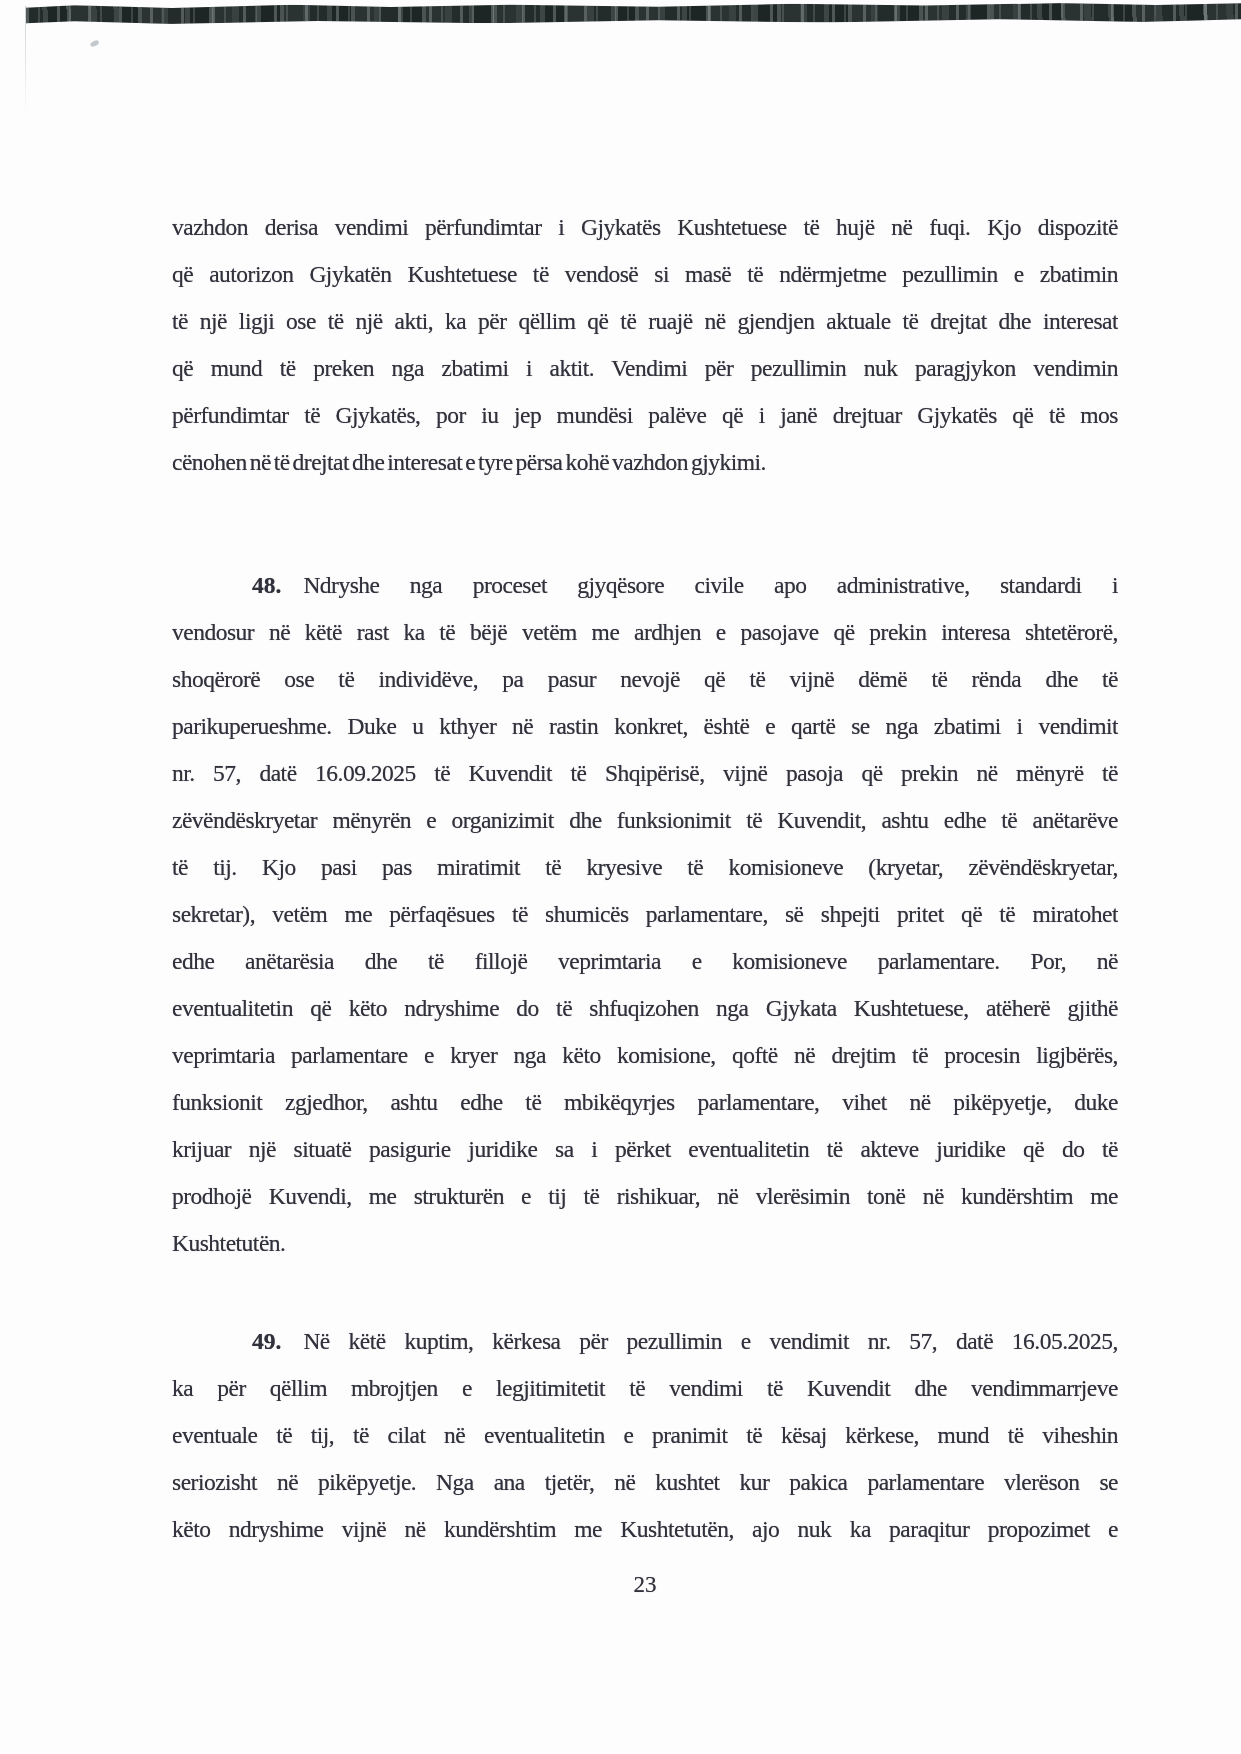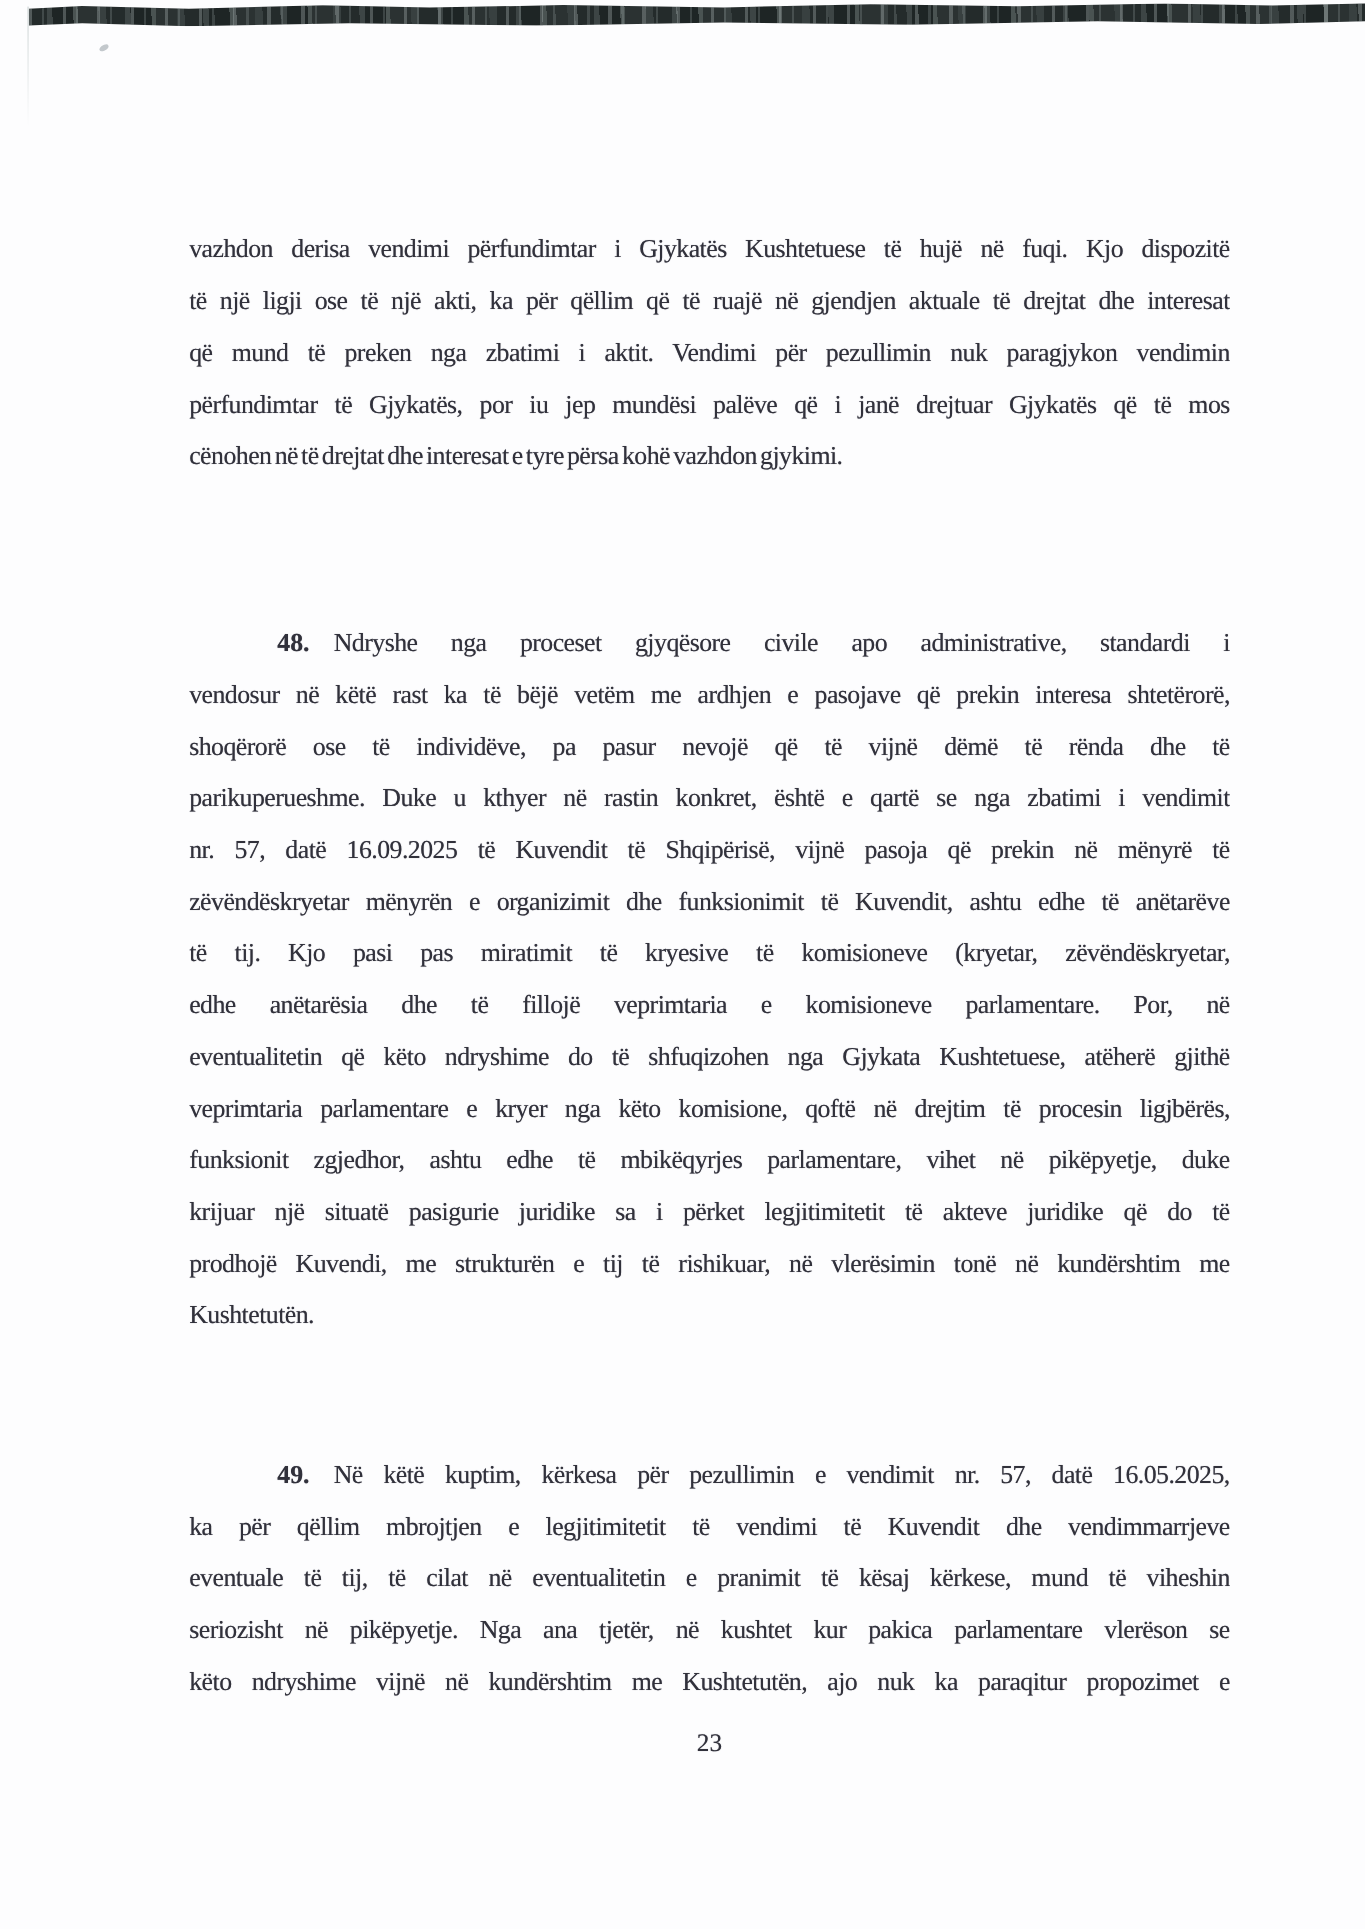--- a/index.html
+++ b/index.html
@@ -70,41 +70,43 @@
 </style>
 </head>
 <body>
 
 <div class="top-band"></div>
 <div class="edge-line"></div>
 <div class="ink-speck"></div>
 
 <div class="para continuation" id="p-cont">
   <div class="line">vazhdon derisa vendimi përfundimtar i Gjykatës Kushtetuese të hujë në fuqi. Kjo dispozitë</div>
+  <div class="line">që autorizon Gjykatën Kushtetuese të vendosë si masë të ndërmjetme pezullimin e zbatimin</div>
   <div class="line">të një ligji ose të një akti, ka për qëllim që të ruajë në gjendjen aktuale të drejtat dhe interesat</div>
   <div class="line">që mund të preken nga zbatimi i aktit. Vendimi për pezullimin nuk paragjykon vendimin</div>
   <div class="line">përfundimtar të Gjykatës, por iu jep mundësi palëve që i janë drejtuar Gjykatës që të mos</div>
   <div class="line last">cënohen në të drejtat dhe interesat e tyre përsa kohë vazhdon gjykimi.</div>
 </div>
 
 <div class="para" id="p-48">
   <div class="line indent">
     <b class="marker">48.</b><span>Ndryshe nga proceset gjyqësore civile apo administrative, standardi i</span>
   </div>
   <div class="line">vendosur në këtë rast ka të bëjë vetëm me ardhjen e pasojave që prekin interesa shtetërorë,</div>
   <div class="line">shoqërorë ose të individëve, pa pasur nevojë që të vijnë dëmë të rënda dhe të</div>
   <div class="line">parikuperueshme. Duke u kthyer në rastin konkret, është e qartë se nga zbatimi i vendimit</div>
   <div class="line">nr. 57, datë 16.09.2025 të Kuvendit të Shqipërisë, vijnë pasoja që prekin në mënyrë të</div>
   <div class="line">zëvëndëskryetar mënyrën e organizimit dhe funksionimit të Kuvendit, ashtu edhe të anëtarëve</div>
   <div class="line">të tij. Kjo pasi pas miratimit të kryesive të komisioneve (kryetar, zëvëndëskryetar,</div>
+  <div class="line">sekretar), vetëm me përfaqësues të shumicës parlamentare, së shpejti pritet që të miratohet</div>
   <div class="line">edhe anëtarësia dhe të fillojë veprimtaria e komisioneve parlamentare. Por, në</div>
   <div class="line">eventualitetin që këto ndryshime do të shfuqizohen nga Gjykata Kushtetuese, atëherë gjithë</div>
   <div class="line">veprimtaria parlamentare e kryer nga këto komisione, qoftë në drejtim të procesin ligjbërës,</div>
   <div class="line">funksionit zgjedhor, ashtu edhe të mbikëqyrjes parlamentare, vihet në pikëpyetje, duke</div>
-  <div class="line">krijuar një situatë pasigurie juridike sa i përket legjitimitetit të akteve juridike që do të</div>
+  <div class="line">krijuar një situatë pasigurie juridike sa i përket eventualitetin të akteve juridike që do të</div>
   <div class="line">prodhojë Kuvendi, me strukturën e tij të rishikuar, në vlerësimin tonë në kundërshtim me</div>
   <div class="line last">Kushtetutën.</div>
 </div>
 
 <div class="para" id="p-49">
   <div class="line indent">
     <b class="marker">49.</b><span>Në këtë kuptim, kërkesa për pezullimin e vendimit nr. 57, datë 16.05.2025,</span>
   </div>
   <div class="line">ka për qëllim mbrojtjen e legjitimitetit të vendimi të Kuvendit dhe vendimmarrjeve</div>
   <div class="line">eventuale të tij, të cilat në eventualitetin e pranimit të kësaj kërkese, mund të viheshin</div>

